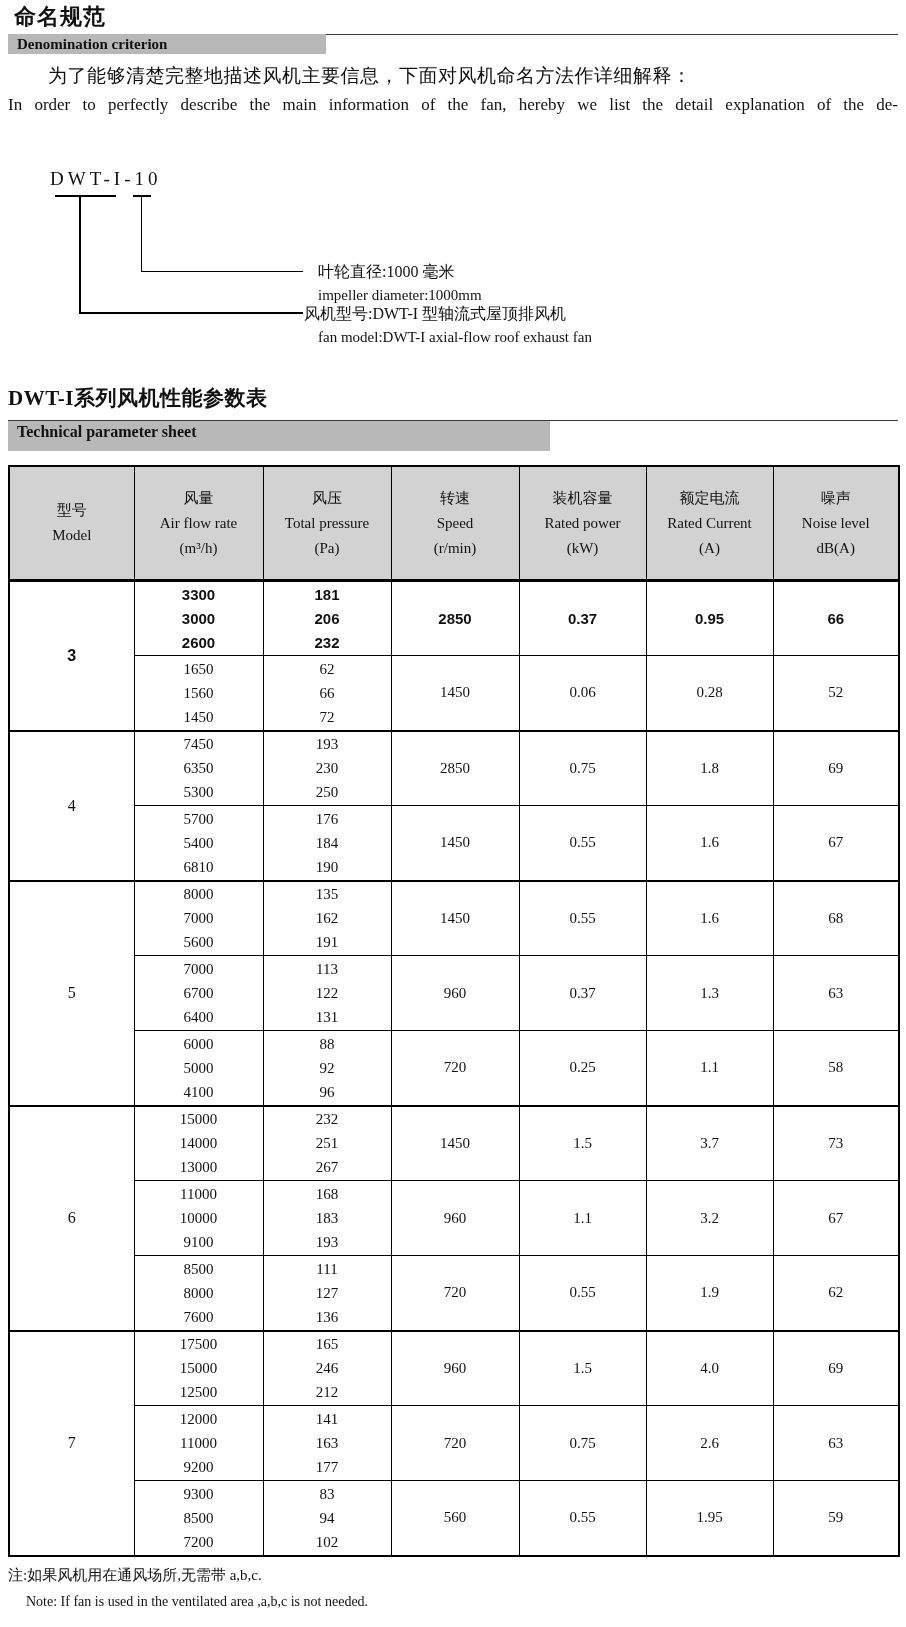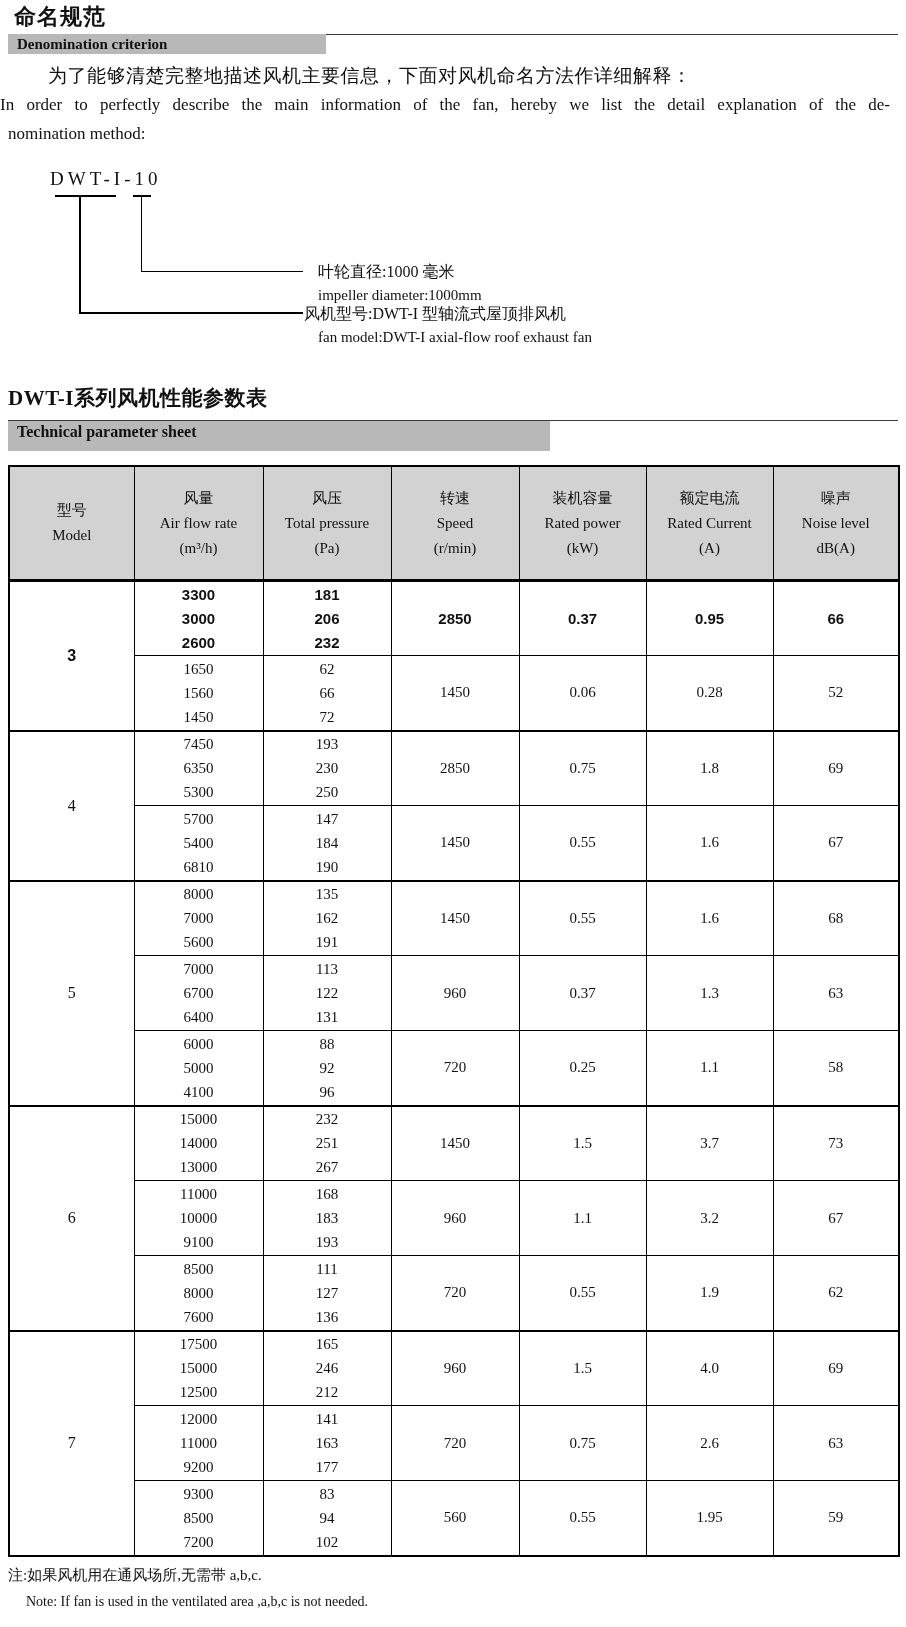--- a/index.html
+++ b/index.html
@@ -38,21 +38,21 @@
     line-height:17px;
   }
   .bar1{left:8px;top:34px;width:318px;height:20px;}
   .bar2{left:8px;top:421px;width:542px;height:30px;font-size:16px;line-height:18px;}
 
   .para-cn{
     left:48px;top:63px;width:850px;
     font-size:19px;letter-spacing:0.5px;
   }
   .para-en1{
-    left:0;top:95px;width:890px;
+    left:8px;top:95px;width:890px;
     font-size:17px;
     text-align:justify;
     text-align-last:justify;
   }
   .para-en2{
     left:8px;top:124px;width:890px;
     font-size:17px;
   }
 
   
@@ -118,21 +118,20 @@
 <body>
 
 <div class="page">
 
   <div class="abs page-title">命名规范</div>
   <div class="abs rule" style="top:34px;"></div>
   <div class="abs graybar bar1">Denomination criterion</div>
 
   <div class="abs para-cn">为了能够清楚完整地描述风机主要信息，下面对风机命名方法作详细解释：</div>
   <div class="abs para-en1">In order to perfectly describe the main information of the fan, hereby we list the detail explanation of the de-</div>
-  <div class="abs para-en2">nomination method:</div>
 
   <div class="abs fan-code">DWT-I-10</div>
   <div class="abs dline" style="left:55px;top:195px;width:61px;height:2px;"></div>
   <div class="abs dline" style="left:133px;top:195px;width:18px;height:2px;"></div>
   <div class="abs dline" style="left:79px;top:197px;width:2px;height:117px;"></div>
   <div class="abs dline" style="left:79px;top:312px;width:224px;height:2px;"></div>
   <div class="abs dline" style="left:141px;top:197px;width:1px;height:75px;"></div>
   <div class="abs dline" style="left:141px;top:271px;width:162px;height:1px;"></div>
   <div class="abs label lbl-cn" style="left:318px;top:262px;">叶轮直径:1000 毫米</div>
   <div class="abs label lbl-en" style="left:318px;top:287px;">impeller diameter:1000mm</div>
@@ -243,21 +242,21 @@
             <td>1.8</td>
             <td>69</td>
           </tr>
           <tr class="sub-row">
             <td>
               <div>5700</div>
               <div>5400</div>
               <div>6810</div>
             </td>
             <td>
-              <div>147</div>
+              <div>176</div>
               <div>184</div>
               <div>190</div>
             </td>
             <td>1450</td>
             <td>0.55</td>
             <td>1.6</td>
             <td>67</td>
           </tr>
           <tr class="group-start">
             <td rowspan="3" class="model-cell">5</td>

